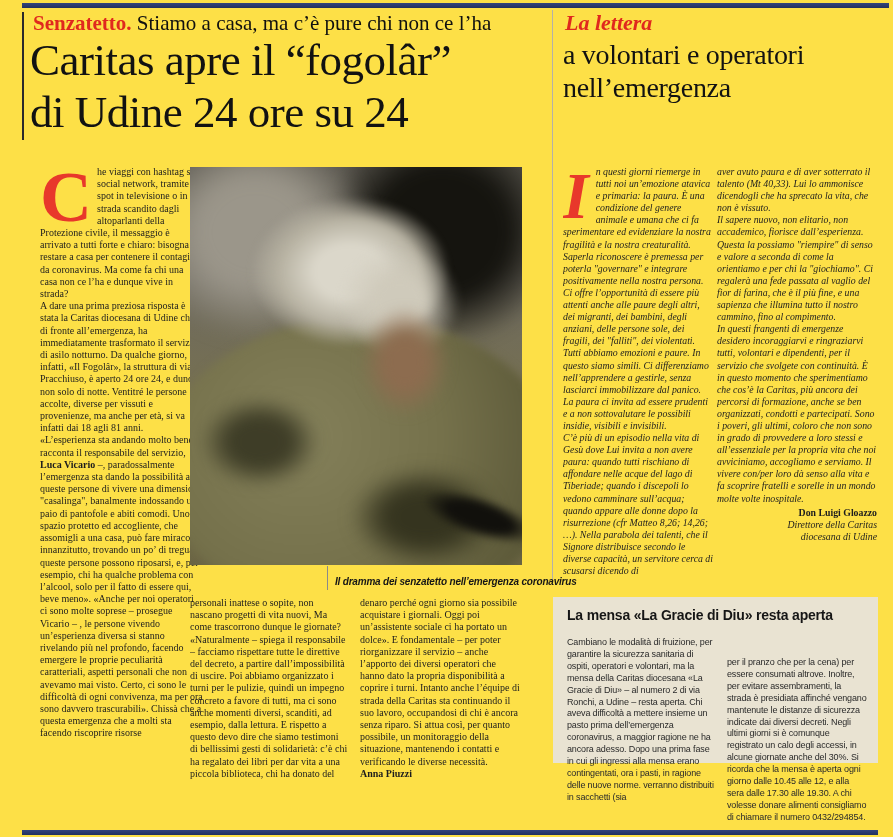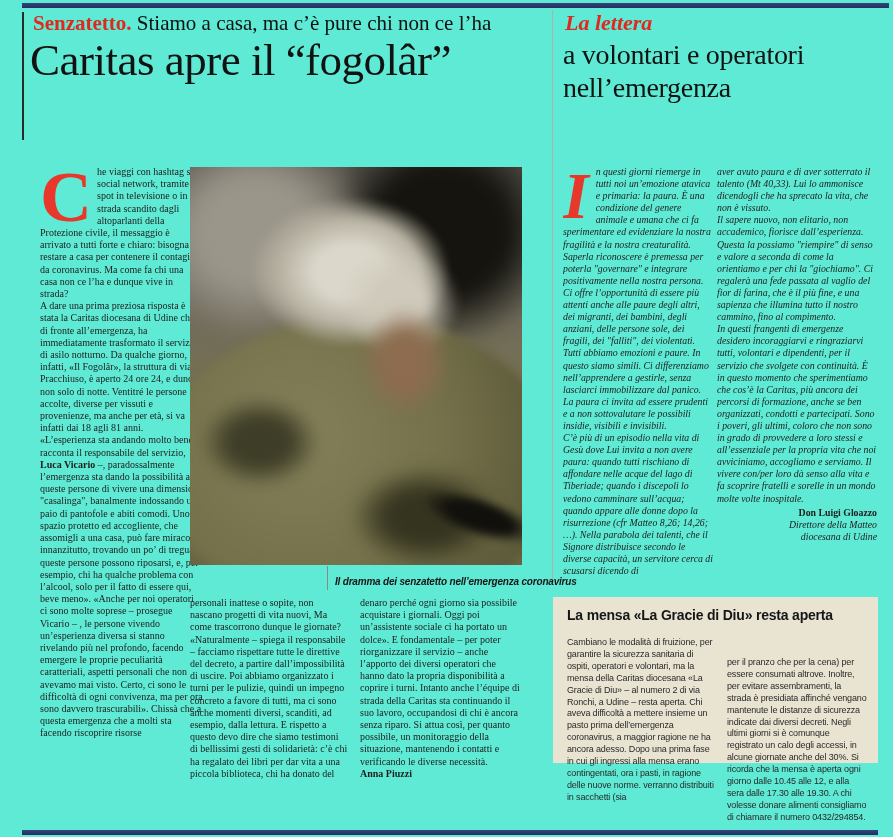--- a/index.html
+++ b/index.html
@@ -1,16 +1,16 @@
 <!DOCTYPE html>
 <html><head>
 <meta charset="utf-8">
 <style>
   html,body{margin:0;padding:0;background:#ffffff;}
-  .page{position:relative;width:893px;height:837px;background:#5eead4;overflow:hidden;
+  .page{position:relative;width:893px;height:837px;background:#fde047;overflow:hidden;
         font-family:"Liberation Serif",serif;color:#1c1c1c;}
   .abs{position:absolute;}
   
   .top-bar{left:22px;top:3px;width:867px;height:5px;background:linear-gradient(180deg,#33447c,#22305e);}
   .bottom-bar{left:22px;top:830px;width:856px;height:5px;background:linear-gradient(180deg,#33447c,#22305e);}
   .headline-rule{left:22px;top:12px;width:2px;height:128px;background:#2a2a2a;}
   .section-divider{left:552px;top:10px;width:1px;height:575px;background:#b4b0a8;}
   
   .kicker{left:33px;top:12px;font-size:21px;line-height:23px;white-space:nowrap;}
   .kicker .lab{color:#e0281e;font-weight:bold;}
@@ -69,20 +69,21 @@
   <div class="abs top-bar"></div>
   <div class="abs headline-rule"></div>
   <div class="abs section-divider"></div>
 
   <div class="abs kicker">
     <span class="lab">Senzatetto.</span><span class="txt"> Stiamo a casa, ma c’è pure chi non ce l’ha</span>
   </div>
 
   <div class="abs headline">
     <span>Caritas apre il “fogolâr”</span>
+    <span>di Udine 24 ore su 24</span>
   </div>
 
   <div class="abs article-col" style="left:28px;top:166px;width:163px;height:658px;margin-left:12px;">
     <p class="dropcap-c">Che viaggi  con hashtag sui social network, tramite spot in televisione o in strada scandito dagli altoparlanti della Protezione civile, il messaggio è arrivato a tutti forte e chiaro: bisogna restare a casa per contenere il contagio da coronavirus. Ma come fa chi una casa non ce l’ha e dunque vive in strada?</p>
     <p>A dare una prima preziosa risposta è stata la Caritas diocesana di Udine che, di fronte all’emergenza, ha immediatamente trasformato il servizio di asilo notturno. Da qualche giorno, infatti, «Il Fogolâr», la struttura di via Pracchiuso, è aperto 24 ore 24, e dunque non solo di notte. Ventitré le persone accolte, diverse per vissuti e provenienze, ma anche per età, si va infatti dai 18 agli 81 anni.</p>
     <p><span>«L’esperienza sta andando molto bene – racconta il responsabile del servizio, </span><span class="run-bold">Luca Vicario</span><span> –, paradossalmente l’emergenza sta dando la possibilità a queste persone di vivere una dimensione "casalinga", banalmente indossando un paio di pantofole e abiti comodi. Uno spazio protetto ed accogliente, che assomigli a una casa, può fare miracoli: innanzitutto, trovando un po’ di tregua, queste persone possono riposarsi, e, per esempio, chi ha qualche problema con l’alcool, solo per il fatto di essere qui, beve meno». «Anche per noi operatori ci sono molte soprese – prosegue Vicario – , le persone vivendo un’esperienza diversa si stanno rivelando più nel profondo, facendo emergere le proprie peculiarità caratteriali, aspetti personali che non avevamo mai visto. Certo, ci sono le difficoltà di ogni convivenza, ma per ora sono davvero trascurabili». Chissà che a questa emergenza che a molti sta facendo riscoprire risorse</span></p>
   </div>
 
   <div class="abs photo">
     <div class="blob ph-dark"></div>
@@ -115,21 +116,21 @@
   <div class="abs letter-col" style="left:563px;top:166px;width:150px;height:420px;">
     <p class="dropcap-i">In questi giorni riemerge in tutti noi un’emozione atavica e primaria: la paura. È una condizione del genere animale e umana che ci fa sperimentare ed evidenziare la nostra fragilità e la nostra creaturalità. Saperla riconoscere è premessa per poterla "governare" e integrare positivamente nella nostra persona. Ci offre l’opportunità di essere più attenti anche alle paure degli altri, dei migranti, dei bambini, degli anziani, delle persone sole, dei fragili, dei "falliti", dei violentati. Tutti abbiamo emozioni e paure. In questo siamo simili. Ci differenziamo nell’apprendere a gestirle, senza lasciarci immobilizzare dal panico. La paura ci invita ad essere prudenti e a non sottovalutare le possibili insidie, visibili e invisibili.</p>
     <p>C’è più di un episodio nella vita di Gesù dove Lui invita a non avere paura: quando tutti rischiano di affondare nelle acque del lago di Tiberiade; quando i discepoli lo vedono camminare sull’acqua; quando appare alle donne dopo la risurrezione (cfr Matteo 8,26; 14,26; …). Nella parabola dei talenti, che il Signore distribuisce secondo le diverse capacità, un servitore cerca di scusarsi dicendo di</p>
   </div>
   <div class="abs letter-col" style="left:717px;top:166px;width:160px;height:422px;">
     <p>aver avuto paura e di aver sotterrato il talento (Mt 40,33). Lui lo ammonisce dicendogli che ha sprecato la vita, che non è vissuto.</p>
     <p>Il sapere nuovo, non elitario, non accademico, fiorisce dall’esperienza. Questa la possiamo "riempire" di senso e valore a seconda di come la orientiamo e per chi la "giochiamo". Ci regalerà una fede passata al vaglio del fior di farina, che è il più fine, e una sapienza che illumina tutto il nostro cammino, fino al compimento.</p>
     <p>In questi frangenti di emergenze desidero incoraggiarvi e ringraziarvi tutti, volontari e dipendenti, per il servizio che svolgete con continuità. È in questo momento che sperimentiamo che cos’è la Caritas, più ancora dei percorsi di formazione, anche se ben organizzati, condotti e partecipati. Sono i poveri, gli ultimi, coloro che non sono in grado di provvedere a loro stessi e all’essenziale per la propria vita che noi avviciniamo, accogliamo e serviamo. Il vivere con/per loro dà senso alla vita e fa scoprire fratelli e sorelle in un mondo molte volte inospitale.</p>
     <div class="letter-sig">
       <span class="sig-name">Don Luigi Gloazzo</span>
-      <span class="sig-role">Direttore della Matteo</span>
+      <span class="sig-role">Direttore della Caritas</span>
       <span class="sig-role">diocesana di Udine</span>
     </div>
   </div>
 
   <div class="abs infobox">
     <div class="infobox-title">La mensa «La Gracie di Diu» resta aperta</div>
     <div class="infobox-col ib-c1">Cambiano le modalità di fruizione, per garantire la sicurezza sanitaria di ospiti, operatori e volontari, ma la mensa della Caritas diocesana «La Gracie di Diu» – al numero 2 di via Ronchi, a Udine – resta aperta. Chi aveva difficoltà a mettere insieme un pasto prima dell’emergenza coronavirus, a maggior ragione ne ha ancora adesso. Dopo una prima fase in cui gli ingressi alla mensa erano contingentati, ora i pasti, in ragione delle nuove norme. verranno distribuiti in sacchetti (sia</div>
     <div class="infobox-col ib-c2">per il pranzo che per la cena) per essere consumati altrove. Inoltre, per evitare assembramenti, la strada è presidiata affinché vengano mantenute le distanze di sicurezza indicate dai diversi decreti. Negli ultimi giorni si è comunque registrato un calo degli accessi, in alcune giornate anche del 30%. Si ricorda che la mensa è aperta ogni giorno dalle 10.45 alle 12, e alla sera dalle 17.30 alle 19.30. A chi volesse donare alimenti consigliamo di chiamare il numero 0432/294854.</div>
   </div>
 

